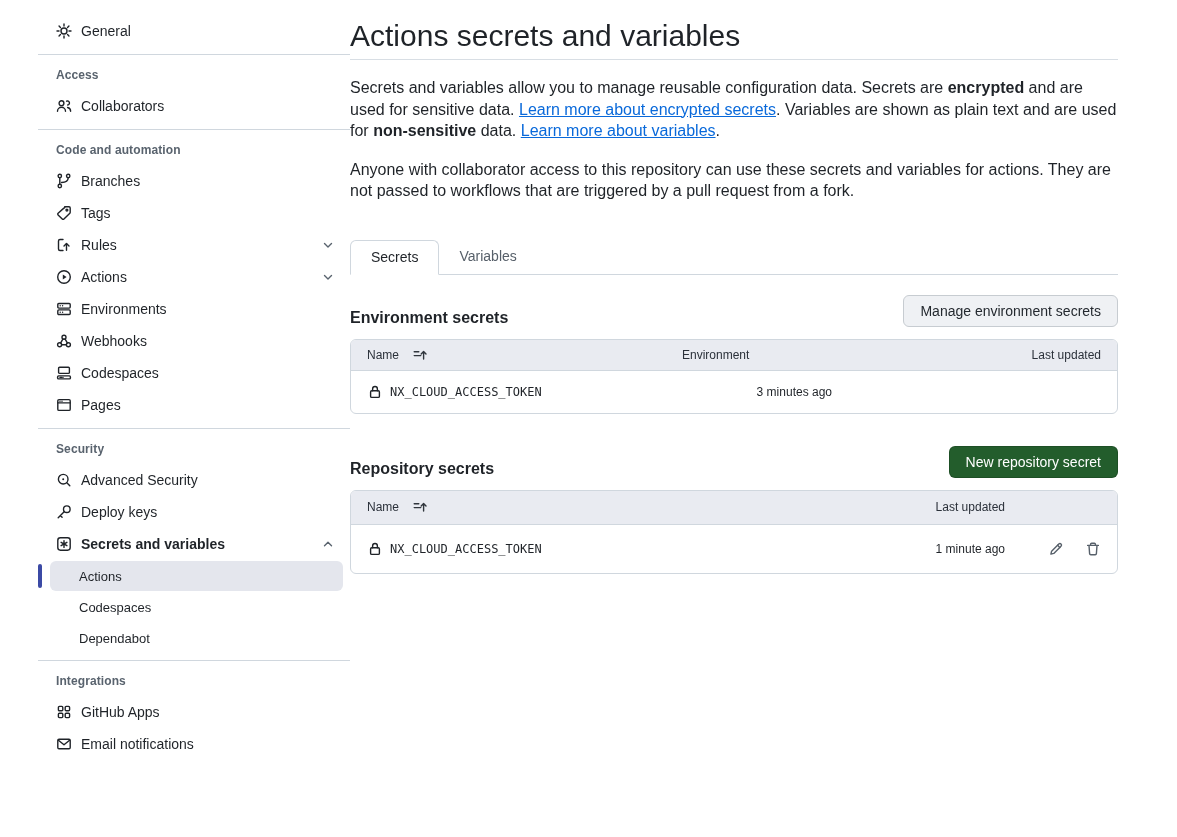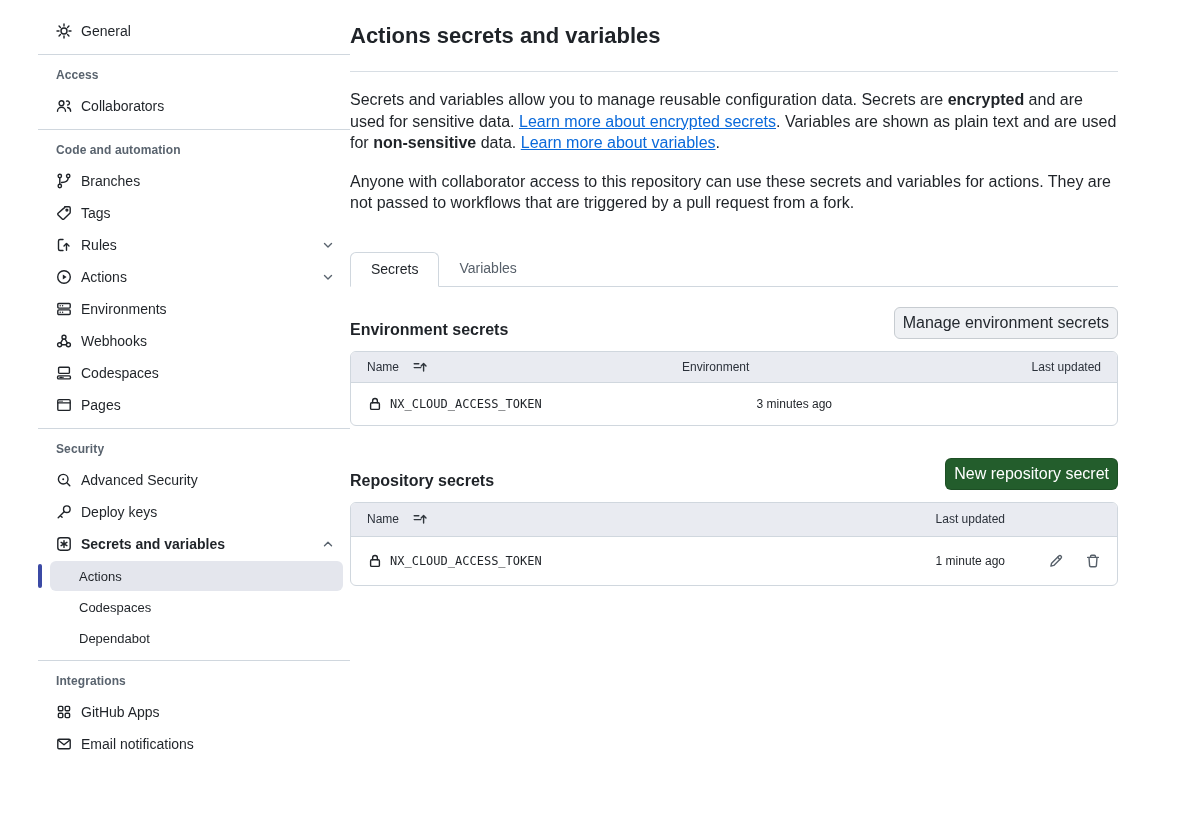--- a/index.html
+++ b/index.html
@@ -32,43 +32,43 @@
     display:flex; align-items:center; padding-left:29px; font-size:13px; cursor:pointer;
   }
   .sub-item.selected { background:#e4e6ed; }
   .sub-item.selected .accent-bar {
     position:absolute; left:-12px; top:3px; width:4px; height:24px; border-radius:2px; background:#3b4aa5;
   }
 
   
   .main { position:absolute; left:350px; top:0; width:768px; }
   .page-title {
-    font-size:22px; font-weight:700; line-height:30px; margin:21px 0 0 0;
-    padding-bottom:20px; border-bottom:1px solid #d8dee4;
+    font-size:30px; font-weight:400; line-height:30px; margin:21px 0 0 0;
+    padding-bottom:8px; border-bottom:1px solid #d8dee4;
   }
   .para { font-size:16px; line-height:21.5px; margin:17px 0 0 0; }
   .para a { color:#0969da; text-decoration:underline; cursor:pointer; }
   .para b { font-weight:700; }
 
   .tabnav { margin-top:38px; display:flex; align-items:flex-end; border-bottom:1px solid #d0d7de; height:35px; }
   .tab {
     height:35px; display:flex; align-items:center; padding:0 20px; font-size:14px; cursor:pointer;margin-top:16px;
   }
   .tab.active {
     background:#fff; border:1px solid #d0d7de; border-bottom:1px solid #fff;
     border-radius:6px 6px 0 0; margin-bottom:-1px; color:#1f2328;
   }
   .tab.inactive { color:#57606a; }
 
   .section-head { display:flex; justify-content:space-between; align-items:flex-end; margin-top:20px; }
   .section-head.second { margin-top:32px; }
   .section-title { font-size:16px; font-weight:700; margin:0; }
   .btn {
-    height:32px; border-radius:6px; display:flex; align-items:center; padding:0 8px;
-    font-size:16px; font-weight:500; cursor:pointer; white-space:nowrap;margin-left:19px;
+    height:32px; border-radius:6px; display:flex; align-items:center; padding:0 16px;
+    font-size:14px; font-weight:500; cursor:pointer; white-space:nowrap;margin-left:19px;
   }
   .btn-default { background:#eff1f4; border:1px solid #c7ccd1; color:#24292f; }
   .btn-primary { background:#235d2c; border:1px solid rgba(0,0,0,.15); color:#ffffff; }
 
   .table { margin-top:12px; border:1px solid #d0d7de; border-radius:6px; overflow:hidden; background:#fff; }
   .thead {
     background:#e9ebf1; border-bottom:1px solid #d0d7de; display:flex; align-items:center;
     padding:0 16px; font-size:12px; font-weight:400; color:#2b313a;
   }
   .env .thead { height:31px; }

